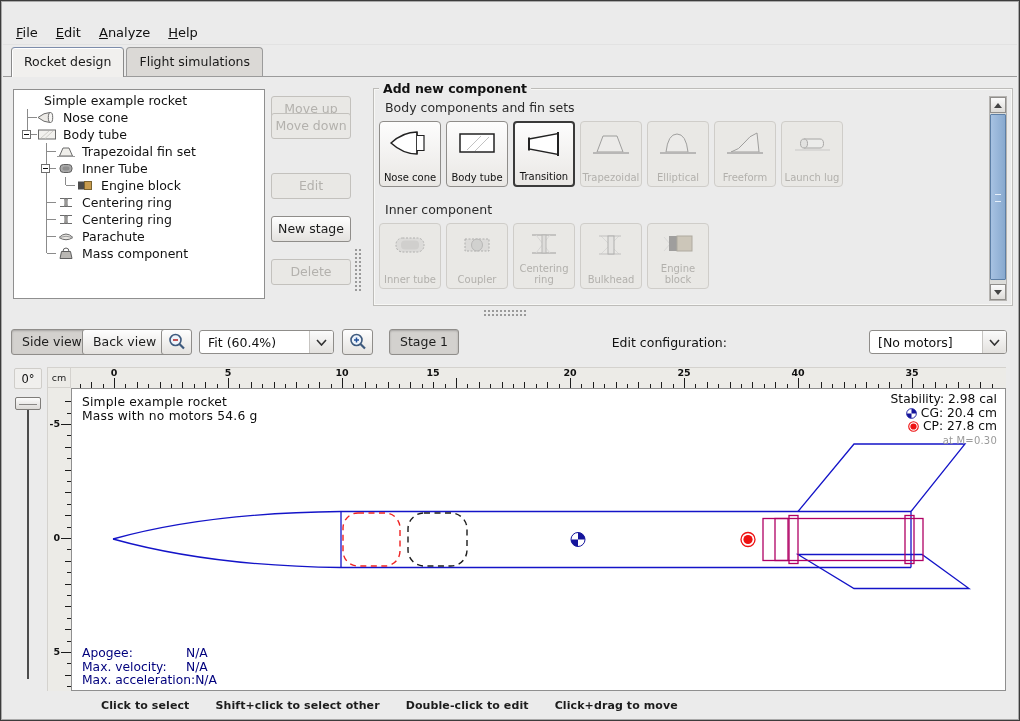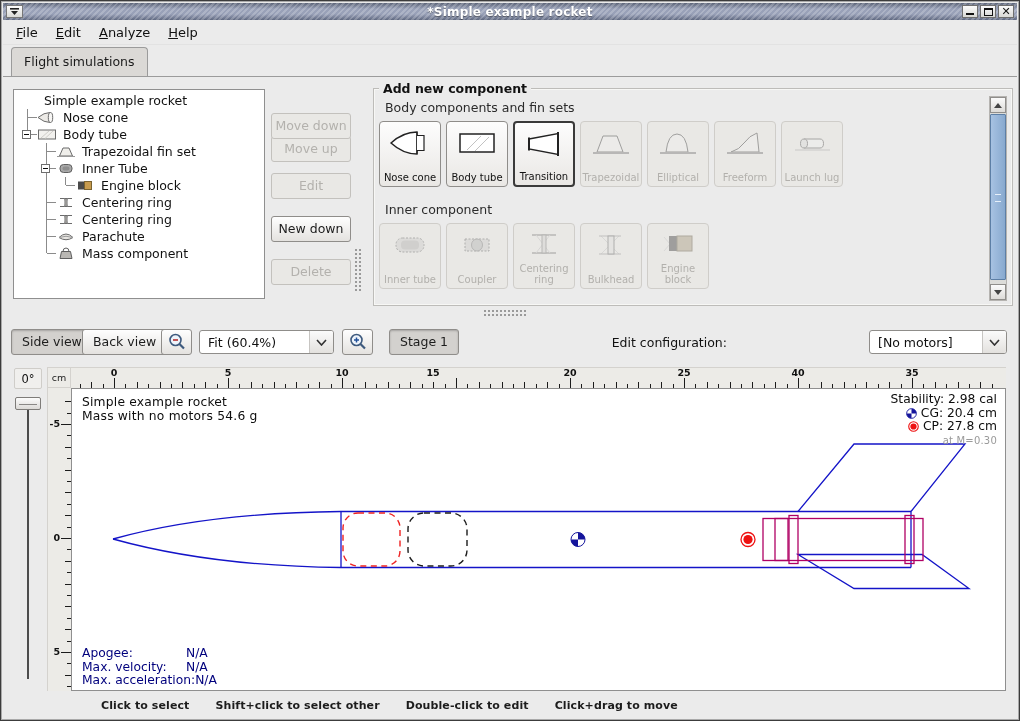--- a/index.html
+++ b/index.html
@@ -137,49 +137,32 @@
   
   .statusbar{ position:absolute; left:2px; bottom:3px; right:2px; height:24px; display:flex; align-items:center; }
   .hints{ display:flex; gap:26px; margin-left:98px; }
   .hint{ font-size:11px; font-weight:bold; color:#1c1c1c; letter-spacing:.1px; }
 </style>
 </head>
 <body>
 
 <div id="window">
 
-  <div class="titlebar">
-    <div class="wicon">
-      <svg width="11" height="9" viewBox="0 0 11 9">
-          <rect x="1" y="1" width="9" height="1.6" fill="#222"></rect>
-          <path d="M2 4 L9 4 L5.5 8 Z" fill="#222"></path>
-        </svg>
-    </div>
-    <div class="title-text">*Simple example rocket</div>
-    <div class="winbtns">
-      <div class="winbtn">
-          <div class="minbar"></div>
-        </div>
-      <div class="winbtn">
-          <div class="maxbox"></div>
-        </div>
-      <div class="winbtn close">✕</div>
-    </div>
-  </div>
 
   <div class="menubar">
 
   <span class="menu-item"><u>F</u>ile</span>
       <span class="menu-item"><u>E</u>dit</span>
       <span class="menu-item"><u>A</u>nalyze</span>
       <span class="menu-item"><u>H</u>elp</span>
     </div>
 
   <div class="tabstrip">
 
+  <span class="tab active">Rocket design</span>
       <span class="tab">Flight simulations</span>
     </div>
 
   <div class="tree-panel">
 
       <div class="tree-row">
         <span class="guides" style="display:flex;"></span>
         <span class="ticon"></span>
         <span class="tree-label">Simple example rocket</span>
       </div>
@@ -310,24 +293,24 @@
         <span class="ticon">
           <svg width="20" height="13" viewBox="0 0 20 13">
             <path d="M7 4.5 Q7 1 10 1 Q13 1 13 4.5" fill="none" stroke="#5f5f5f"></path>
             <path d="M5.5 4.5 H14.5 L16 11.5 H4 Z" fill="#b9b7b3" stroke="#5f5f5f"></path>
           </svg>
         </span>
         <span class="tree-label">Mass component</span>
       </div>
     </div>
 
-  <div class="btn act-btn disabled" style="top:95px;margin-top:40px;">Move up</div>
+  <div class="btn act-btn disabled" style="top:95px;">Move up</div>
   <div class="btn act-btn disabled" style="top:112px;">Move down</div>
   <div class="btn act-btn disabled" style="top:172px;">Edit</div>
-  <div class="btn act-btn" style="top:215px;">New down</div>
+  <div class="btn act-btn" style="top:215px;">New stage</div>
   <div class="btn act-btn disabled" style="top:258px;">Delete</div>
 
   <div class="vdots"></div>
   <div class="hdots"></div>
 
   <div class="group"></div>
   <div class="group-title">Add new component</div>
   <div class="sec-label" style="top:99px;">Body components and fin sets</div>
   <div class="comp-row" style="top:120px;">
 

